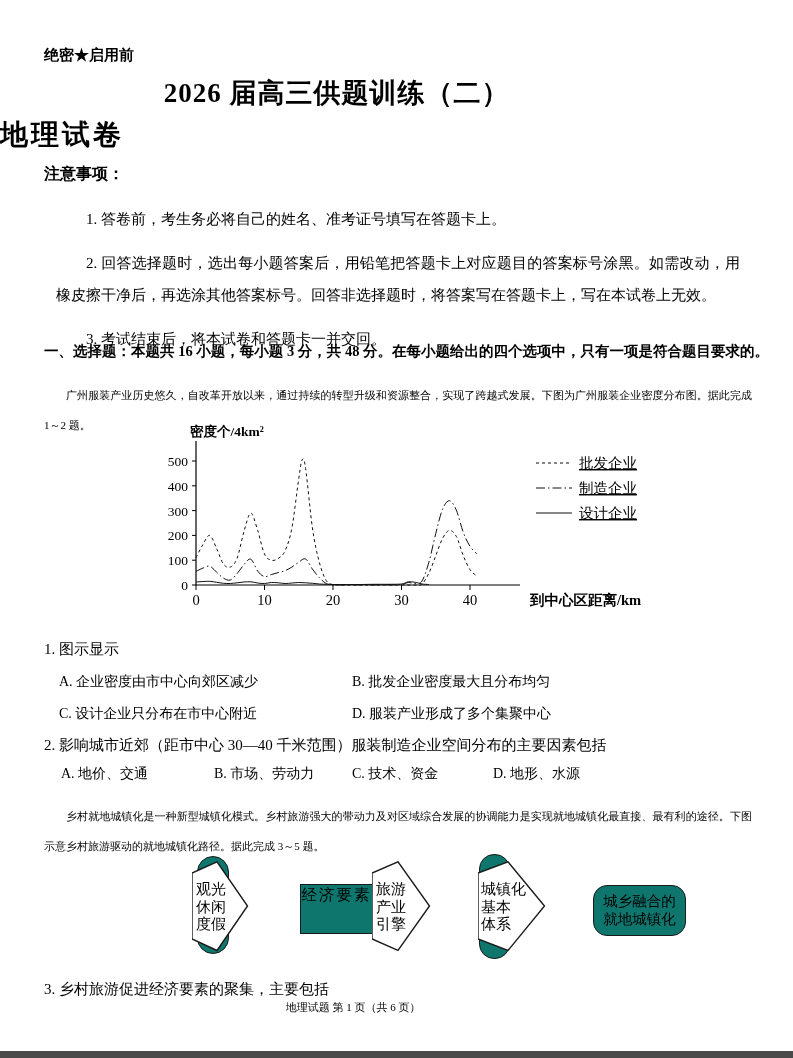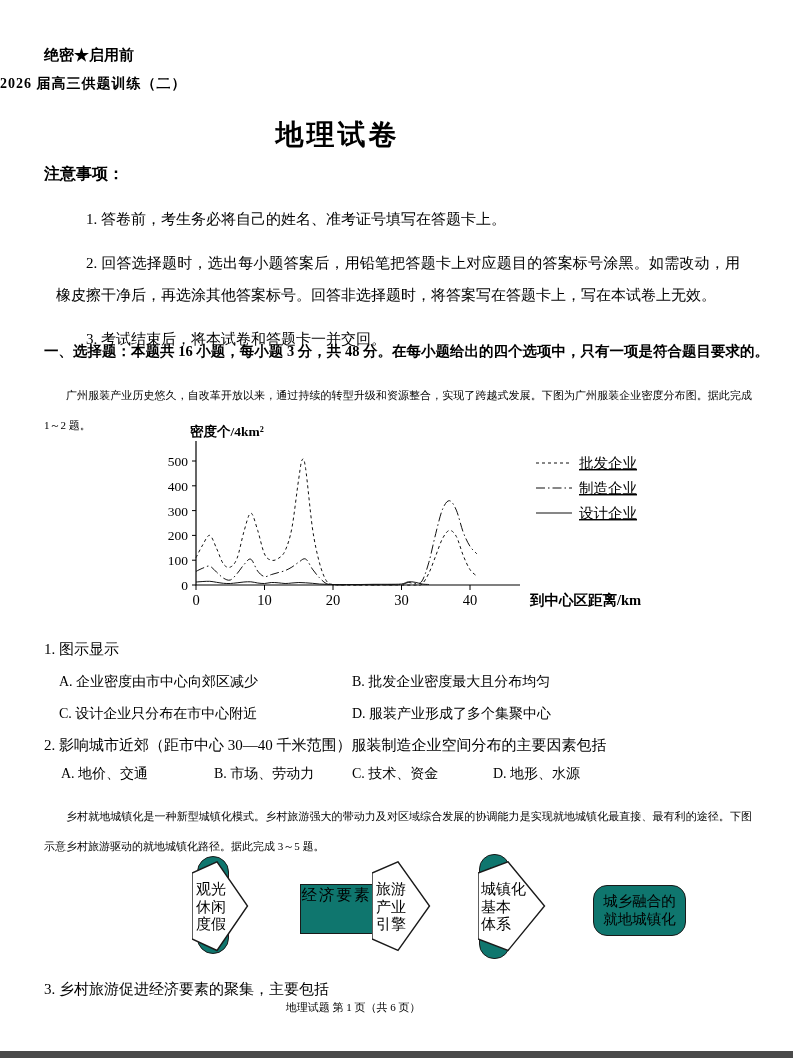--- a/index.html
+++ b/index.html
@@ -3,22 +3,22 @@
 <meta charset="utf-8">
 <style>
   html,body{margin:0;padding:0;background:#e8e8e8;}
   .page{
     position:relative;width:793px;height:1058px;background:#ffffff;
     font-family:"Liberation Serif","DejaVu Serif",serif;color:#000;
     margin:0 auto;overflow:hidden;
   }
   .abs{position:absolute;}
   .classification{left:44px;top:46px;font-size:15px;font-weight:bold;}
-  .title{left:0;top:75px;width:673px;font-size:14px;font-weight:bold;letter-spacing:1px;}
-  .subtitle{left:0;top:116px;width:675px;text-align:center;font-size:28px;font-weight:bold;letter-spacing:3px;}
+  .title{left:0;top:75px;width:673px;text-align:center;font-size:27px;font-weight:bold;letter-spacing:1px;}
+  .subtitle{left:0;top:116px;width:675px;font-size:28px;font-weight:bold;letter-spacing:3px;}
   .notice-head{left:44px;top:164px;font-size:16px;font-weight:bold;}
   .notice{left:44px;top:191px;width:708px;font-size:15px;line-height:32px;}
   .notice p{margin:12px;text-align:justify;text-indent:2em;}
   .section-head{left:44px;top:342px;width:749px;font-size:14.5px;font-weight:bold;white-space:nowrap;}
   .passage{left:36px;width:708px;font-size:11px;line-height:30px;text-align:justify;text-indent:2em;margin:8px;}
   .passage-1{top:372px;}
   .passage-2{top:793px;}
   .qstem{left:44px;font-size:15px;}
   .q1-stem{top:640px;}
   .q2-stem{top:736px;width:740px;white-space:nowrap;}

